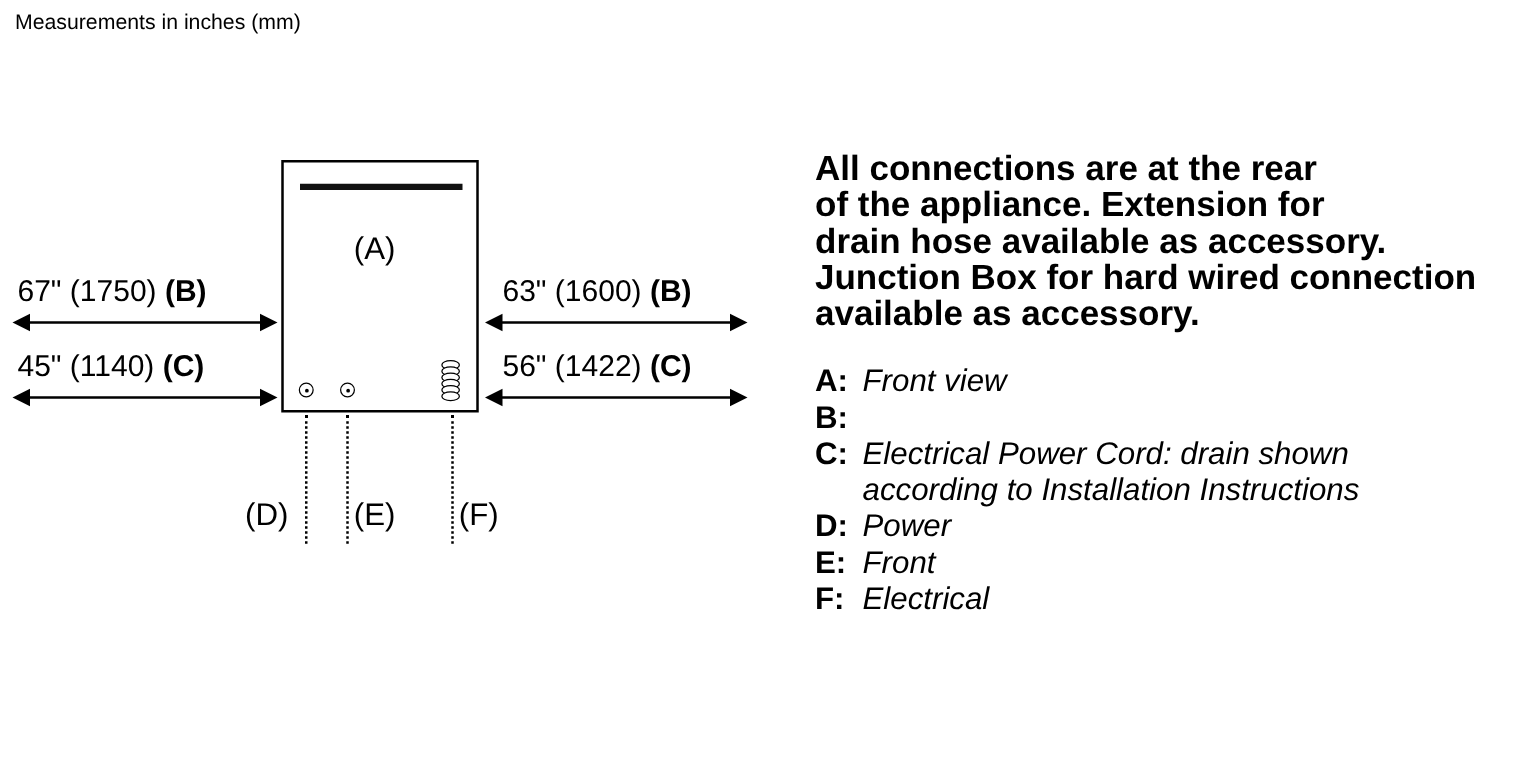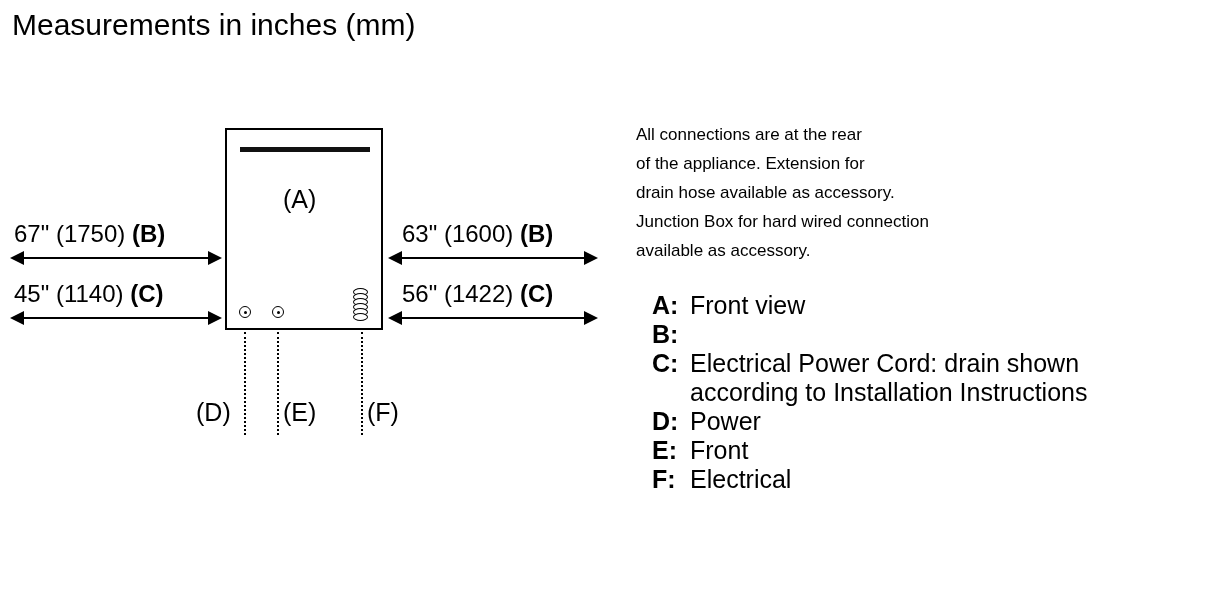--- a/index.html
+++ b/index.html
@@ -10,21 +10,21 @@
     height: 607px;
     background: #ffffff;
     font-family: "Liberation Sans", sans-serif;
     color: #000;
     overflow: hidden;
   }
   .title {
     position: absolute;
     left: 12px;
     top: 8px;
-    font-size: 30px;
+    font-size: 17px;
   }
 
   
   .appliance {
     position: absolute;
     left: 225px;
     top: 128px;
     width: 158px;
     height: 202px;
     border: 2px solid #000;
@@ -118,36 +118,37 @@
   .leader-f { left: 361px; }
 
   .conn-label { position: absolute; font-size: 25px; top: 398px; }
   .conn-d { left: 196px; }
   .conn-e { left: 283px; }
   .conn-f { left: 367px; }
 
   
   .notes {
     position: absolute;
-    left: 636px; top: 120px;
+    left: 652px; top: 120px;
     width: 540px;
-    font-size: 17px;
+    font-size: 28px;
     line-height: 29px;
     white-space: pre-line;
+    font-weight: bold;
   }
   .legend {
     position: absolute;
     left: 652px; top: 291px;
     width: 540px;
     font-size: 25px;
     line-height: 29px;
   }
   .legend-row { display: flex; align-items: flex-start; }
   .legend-key { width: 38px; flex: 0 0 38px; font-weight: bold; }
-  .legend-text { white-space: pre-line; }
+  .legend-text { white-space: pre-line; font-style: italic; }
 </style>
 </head>
 <body>
 
 <div class="page">
 
   <div class="title">Measurements in inches (mm)</div>
 
   <div class="appliance"></div>
   <div class="handle"></div>

